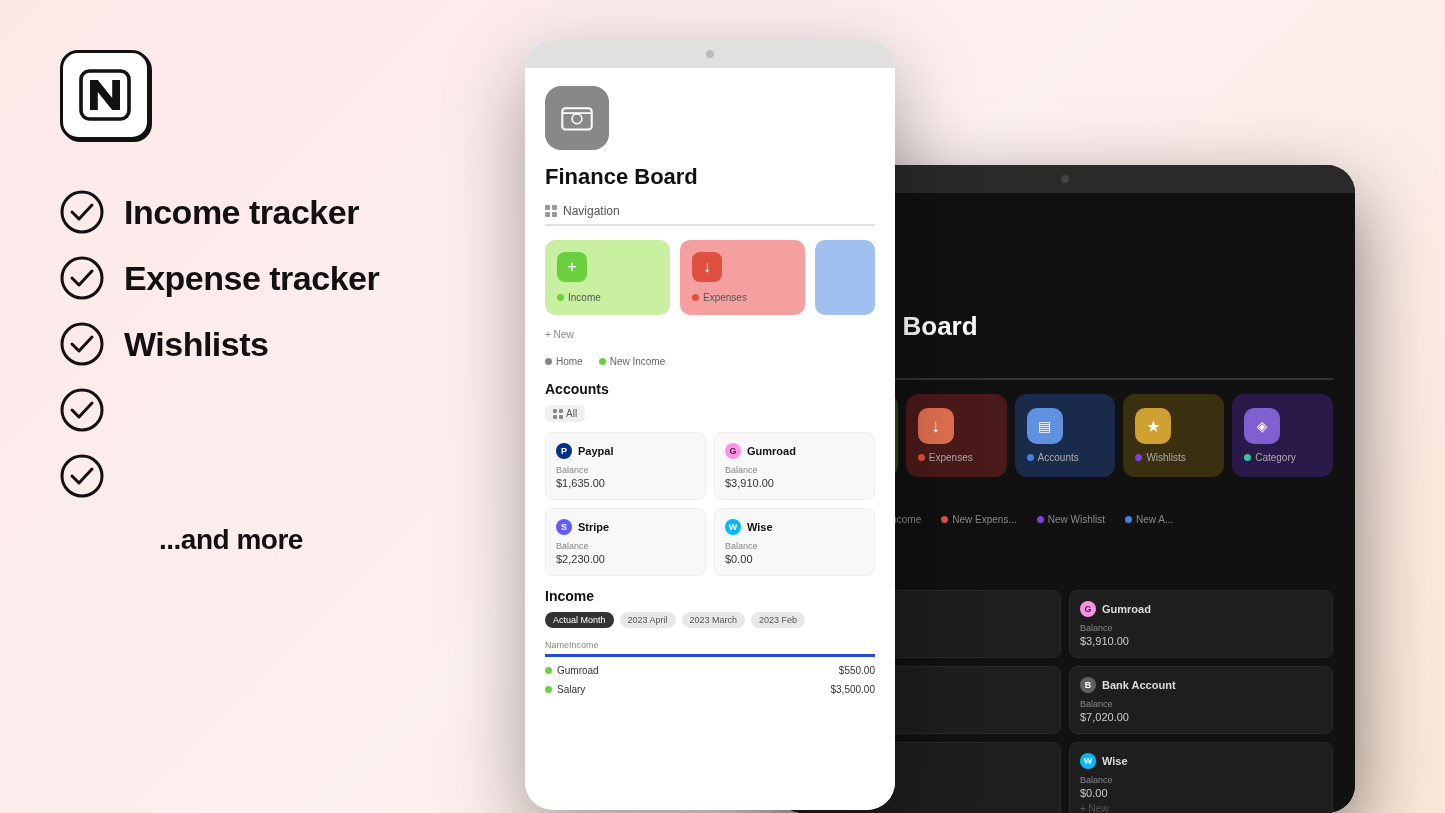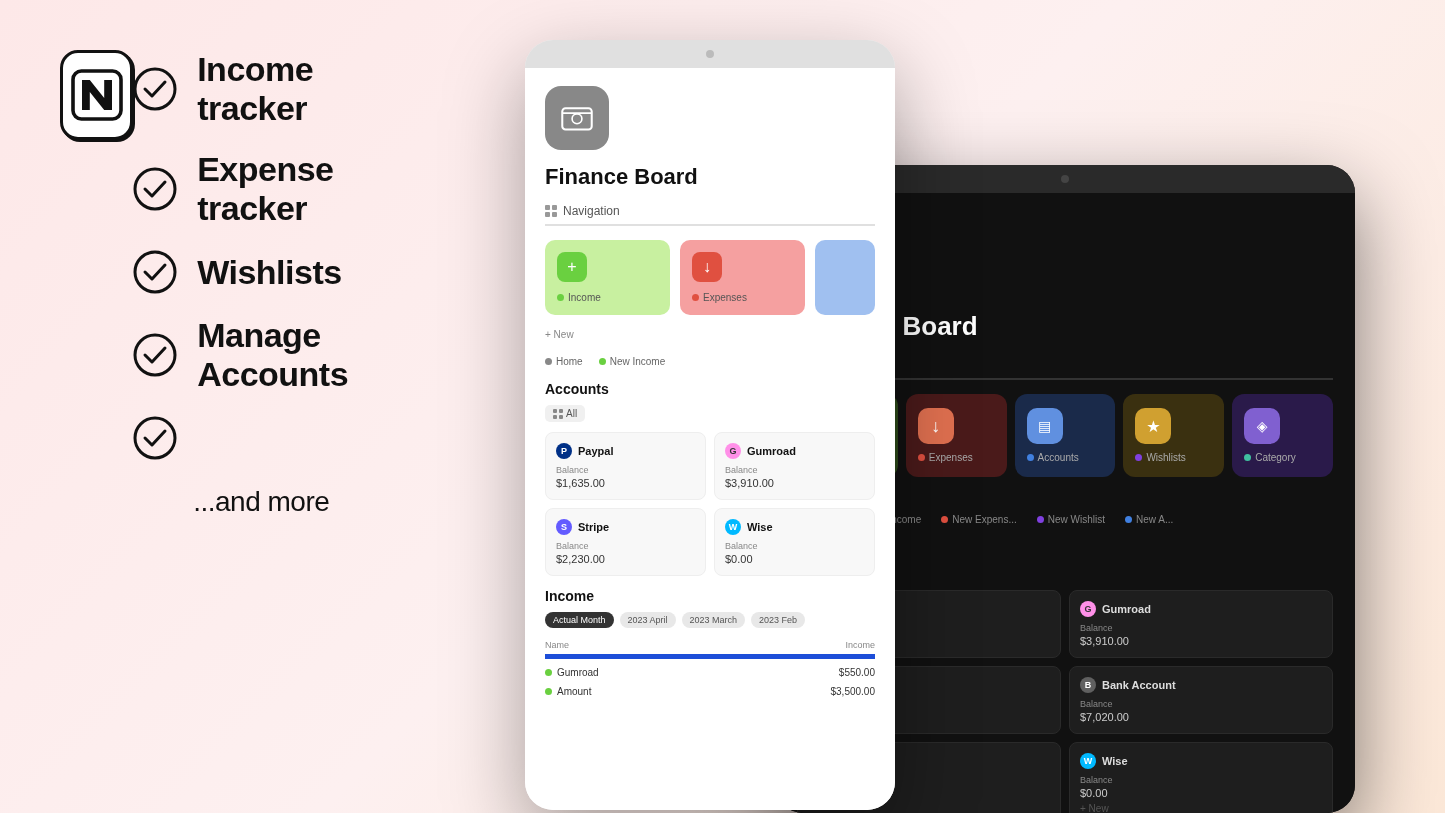--- a/index.html
+++ b/index.html
@@ -12,21 +12,21 @@
       overflow: hidden;
       display: flex;
       position: relative;
     }
 
     
     .left-panel {
       width: 460px;
       padding: 50px 50px 50px 60px;
       display: flex;
-      flex-direction: row;
+      flex-direction: column;
       justify-content: flex-start;
       z-index: 10;
     }
 
     .notion-logo {
       width: 90px;
       height: 90px;
       background: #fff;
       border-radius: 18px;
       border: 3px solid #111;
@@ -407,23 +407,23 @@
       background: #333;
       color: #fff;
     }
 
     .income-table {
       width: 100%;
     }
 
     .income-table-header {
       display: flex;
-      justify-content: space-between;
+      justify-content: flex-start;
       padding: 4px 0;
-      border-bottom: 5px solid #1d4ed8;
+      border-bottom: 3px solid #1d4ed8;
       margin-bottom: 4px;
     }
 
     .col-header {
       font-size: 9px;
       color: #888;
     }
 
     .income-row {
       display: flex;
@@ -558,33 +558,32 @@
         <path d="M12 22 L19 29 L32 15" stroke="#111" stroke-width="3" stroke-linecap="round" stroke-linejoin="round"></path>
       </svg>
       <span class="feature-text">Wishlists</span>
     </div>
 
     <div class="feature-item">
       <svg class="check-icon" viewBox="0 0 44 44" fill="none" xmlns="http://www.w3.org/2000/svg">
         <circle cx="22" cy="22" r="20" stroke="#111" stroke-width="3" fill="none"></circle>
         <path d="M12 22 L19 29 L32 15" stroke="#111" stroke-width="3" stroke-linecap="round" stroke-linejoin="round"></path>
       </svg>
-      <span class="feature-text">Manage Accounts</span>
     </div>
 
     <div class="feature-item">
       <svg class="check-icon" viewBox="0 0 44 44" fill="none" xmlns="http://www.w3.org/2000/svg">
         <circle cx="22" cy="22" r="20" stroke="#111" stroke-width="3" fill="none"></circle>
         <path d="M12 22 L19 29 L32 15" stroke="#111" stroke-width="3" stroke-linecap="round" stroke-linejoin="round"></path>
       </svg>
     </div>
 
 
     <div class="feature-item" style="margin-top:4px;">
-      <span class="feature-text" style="margin-left: 60px; font-weight: 400; font-size: 28px;">...and more</span>
+      <span class="feature-text" style="margin-left: 99px; font-weight: 700; font-size: 28px;">...and more</span>
     </div>
 
   </div>
 </div>
 
 <div class="tablets-area">
 
   <div class="tablet-dark">
     <div class="tablet-dark-top-bar">
       <div class="camera-dot"></div>
@@ -874,21 +873,21 @@
           <div class="income-row">
             <div class="income-name">
               <span class="dot dot-green"></span>
               <span>Gumroad</span>
             </div>
             <div class="income-amount">$550.00</div>
           </div>
           <div class="income-row">
             <div class="income-name">
               <span class="dot dot-green"></span>
-              <span>Amount</span>
+              <span>Salary</span>
             </div>
             <div class="income-amount">$3,500.00</div>
           </div>
         </div>
       </div>
 
     </div>
   </div>
 
 </div>

